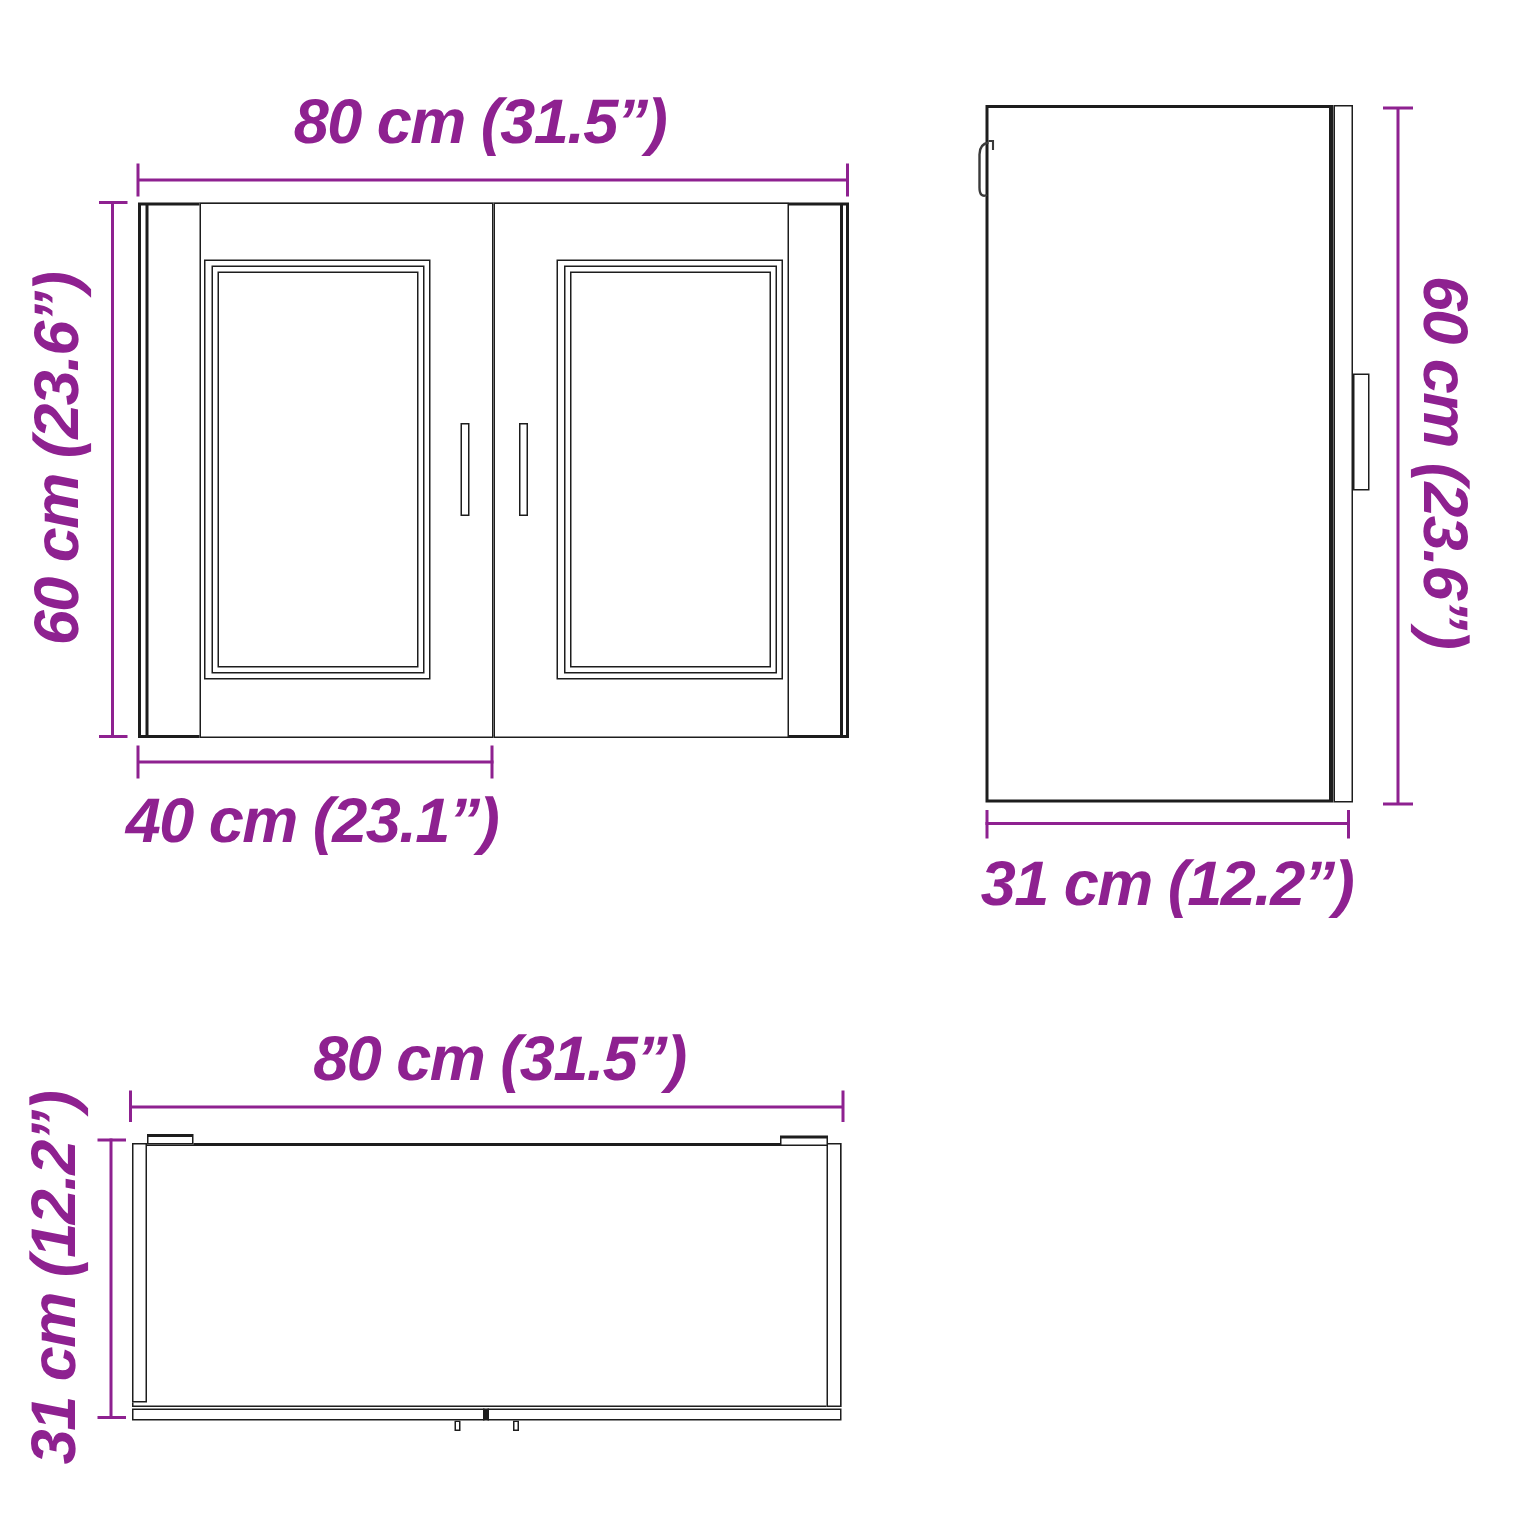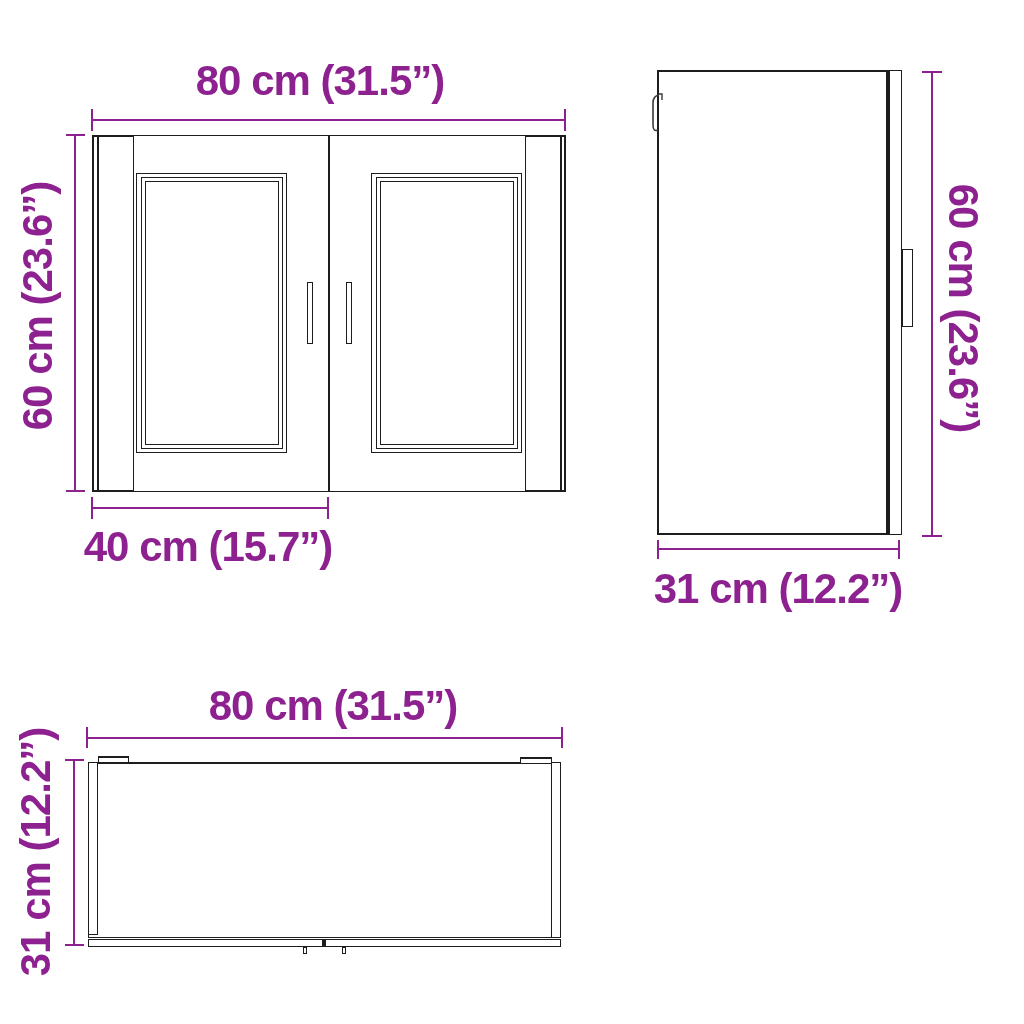--- a/index.html
+++ b/index.html
@@ -1,17 +1,17 @@
 <!DOCTYPE html>
 <html style="--accent: #8e2190; --line: #1d1d1d; --background: #ffffff;"><head>
 <meta charset="utf-8">
 <style>
   html,body{margin:0;padding:0;background:#fff;}
   #stage{position:relative;width:1024px;height:1024px;background:var(--background,#fff);overflow:hidden;
-         font-family:"Liberation Sans", sans-serif;}
+         font-family:"Liberation Sans", sans-serif;font-style:italic;}
   .abs{position:absolute;}
   
   .box{position:absolute;border:1.5px solid var(--line,#1d1d1d);background:#fff;box-sizing:border-box;}
   .thick{border-width:2px;}
   .ln{position:absolute;background:var(--line,#1d1d1d);}
   
   .dim{position:absolute;background:var(--accent,#8e2190);}
   
   .dim-label{position:absolute;color:var(--accent,#8e2190);font-weight:bold;font-size:42px;
              letter-spacing:-1px;white-space:nowrap;transform:translate(-50%,-50%);line-height:1;}
@@ -51,21 +51,21 @@
     <div class="dim-label" style="left:320px;top:81px;">80 cm (31.5”)</div>
 
     <div class="dim" style="left:74px;top:135px;width:2px;height:357px;"></div>
     <div class="dim" style="left:66px;top:134px;width:19px;height:2px;"></div>
     <div class="dim" style="left:66px;top:490px;width:19px;height:2px;"></div>
     <div class="dim-label rot-ccw" style="left:38px;top:306px;">60 cm (23.6”)</div>
 
     <div class="dim" style="left:92px;top:507px;width:237px;height:2px;"></div>
     <div class="dim" style="left:91px;top:497px;width:2px;height:22px;"></div>
     <div class="dim" style="left:327px;top:497px;width:2px;height:22px;"></div>
-    <div class="dim-label" style="left:208px;top:547px;">40 cm (15.7”)</div>
+    <div class="dim-label" style="left:208px;top:547px;">40 cm (23.1”)</div>
   </div>
 
   <div>
 
     <div class="box thick" style="left:657px;top:70px;width:232px;height:465px;border-right-width:3px;"></div>
 
     <div class="box" style="left:889px;top:70px;width:13px;height:465px;"></div>
 
     <div class="box" style="left:901.5px;top:249px;width:11px;height:78px;"></div>
 

